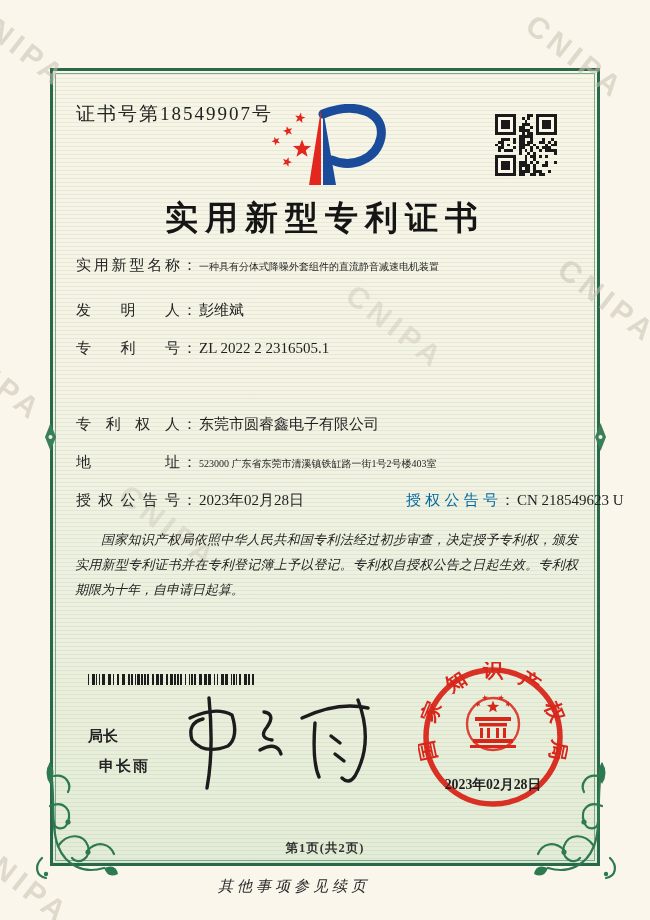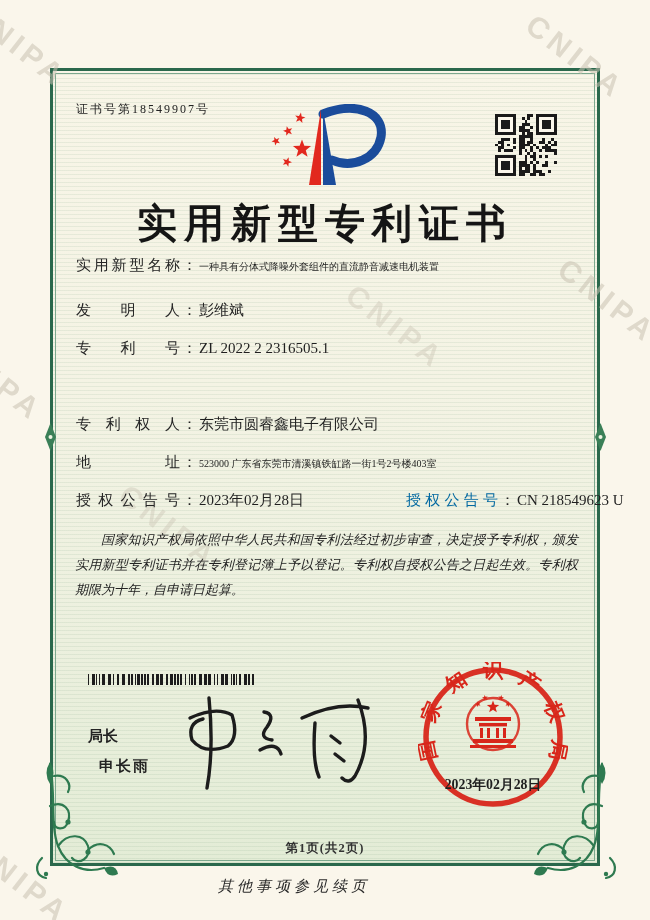--- a/index.html
+++ b/index.html
@@ -21,27 +21,27 @@
   
   .panel{position:absolute;z-index:0;left:50px;top:68px;width:550px;height:798px;
          box-sizing:border-box;border:3px solid #2a684c;
          background:
            repeating-linear-gradient(0deg, rgba(120,160,128,.13) 0 1px, rgba(0,0,0,0) 1px 4px),
            linear-gradient(180deg,#f8f5e7 0%,#f4f3e4 40%,#ecf0de 72%,#e3ecd6 100%);}
   .panel::before{content:"";position:absolute;inset:2px;border:1px solid #7ca88e;pointer-events:none;}
 
   .content{position:absolute;inset:0;z-index:2;}
 
-  .certno{position:absolute;left:76px;top:101px;font-size:12px;letter-spacing:2px;}
+  .certno{position:absolute;left:76px;top:101px;font-size:19px;letter-spacing:2px;}
 
   .logo{position:absolute;left:266px;top:104px;}
   .qr{position:absolute;left:495px;top:114px;}
 
   .title{position:absolute;left:0;top:196px;width:650px;text-align:center;
-         font-size:40px;font-weight:bold;letter-spacing:7px;color:#151515;}
+         font-size:33px;font-weight:bold;letter-spacing:7px;color:#151515;}
 
   .row{position:absolute;left:76px;width:510px;font-size:15px;white-space:nowrap;}
   .lbl{display:inline-block;width:104px;text-align:justify;text-align-last:justify;
        vertical-align:top;color:#262626;}
   .colon{display:inline-block;margin:0 2px 0 2px;}
   .val{color:#1f1f1f;}
   .val.small{font-size:10px;}
   .grant{position:absolute;left:330px;top:0;}
   .lbl2{display:inline-block;width:92px;text-align:justify;text-align-last:justify;color:#0369a1;}
 

